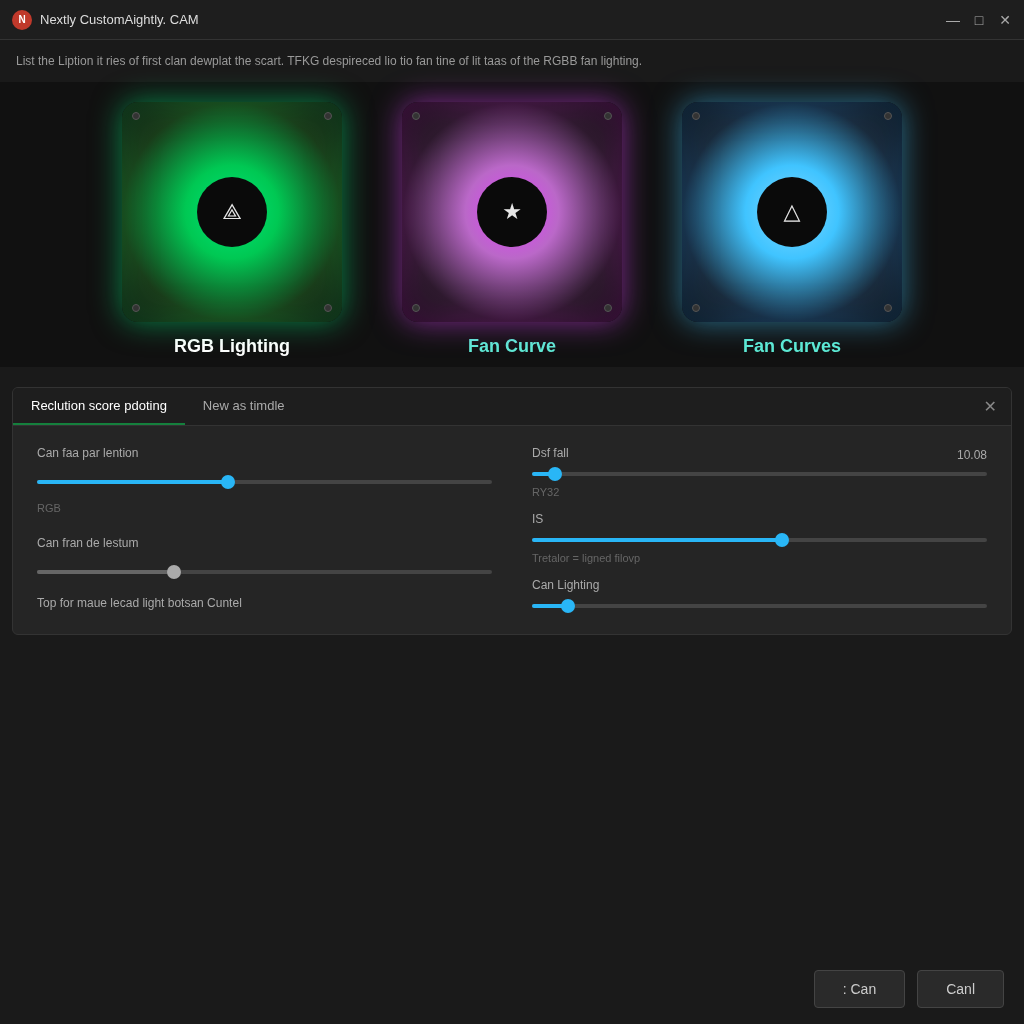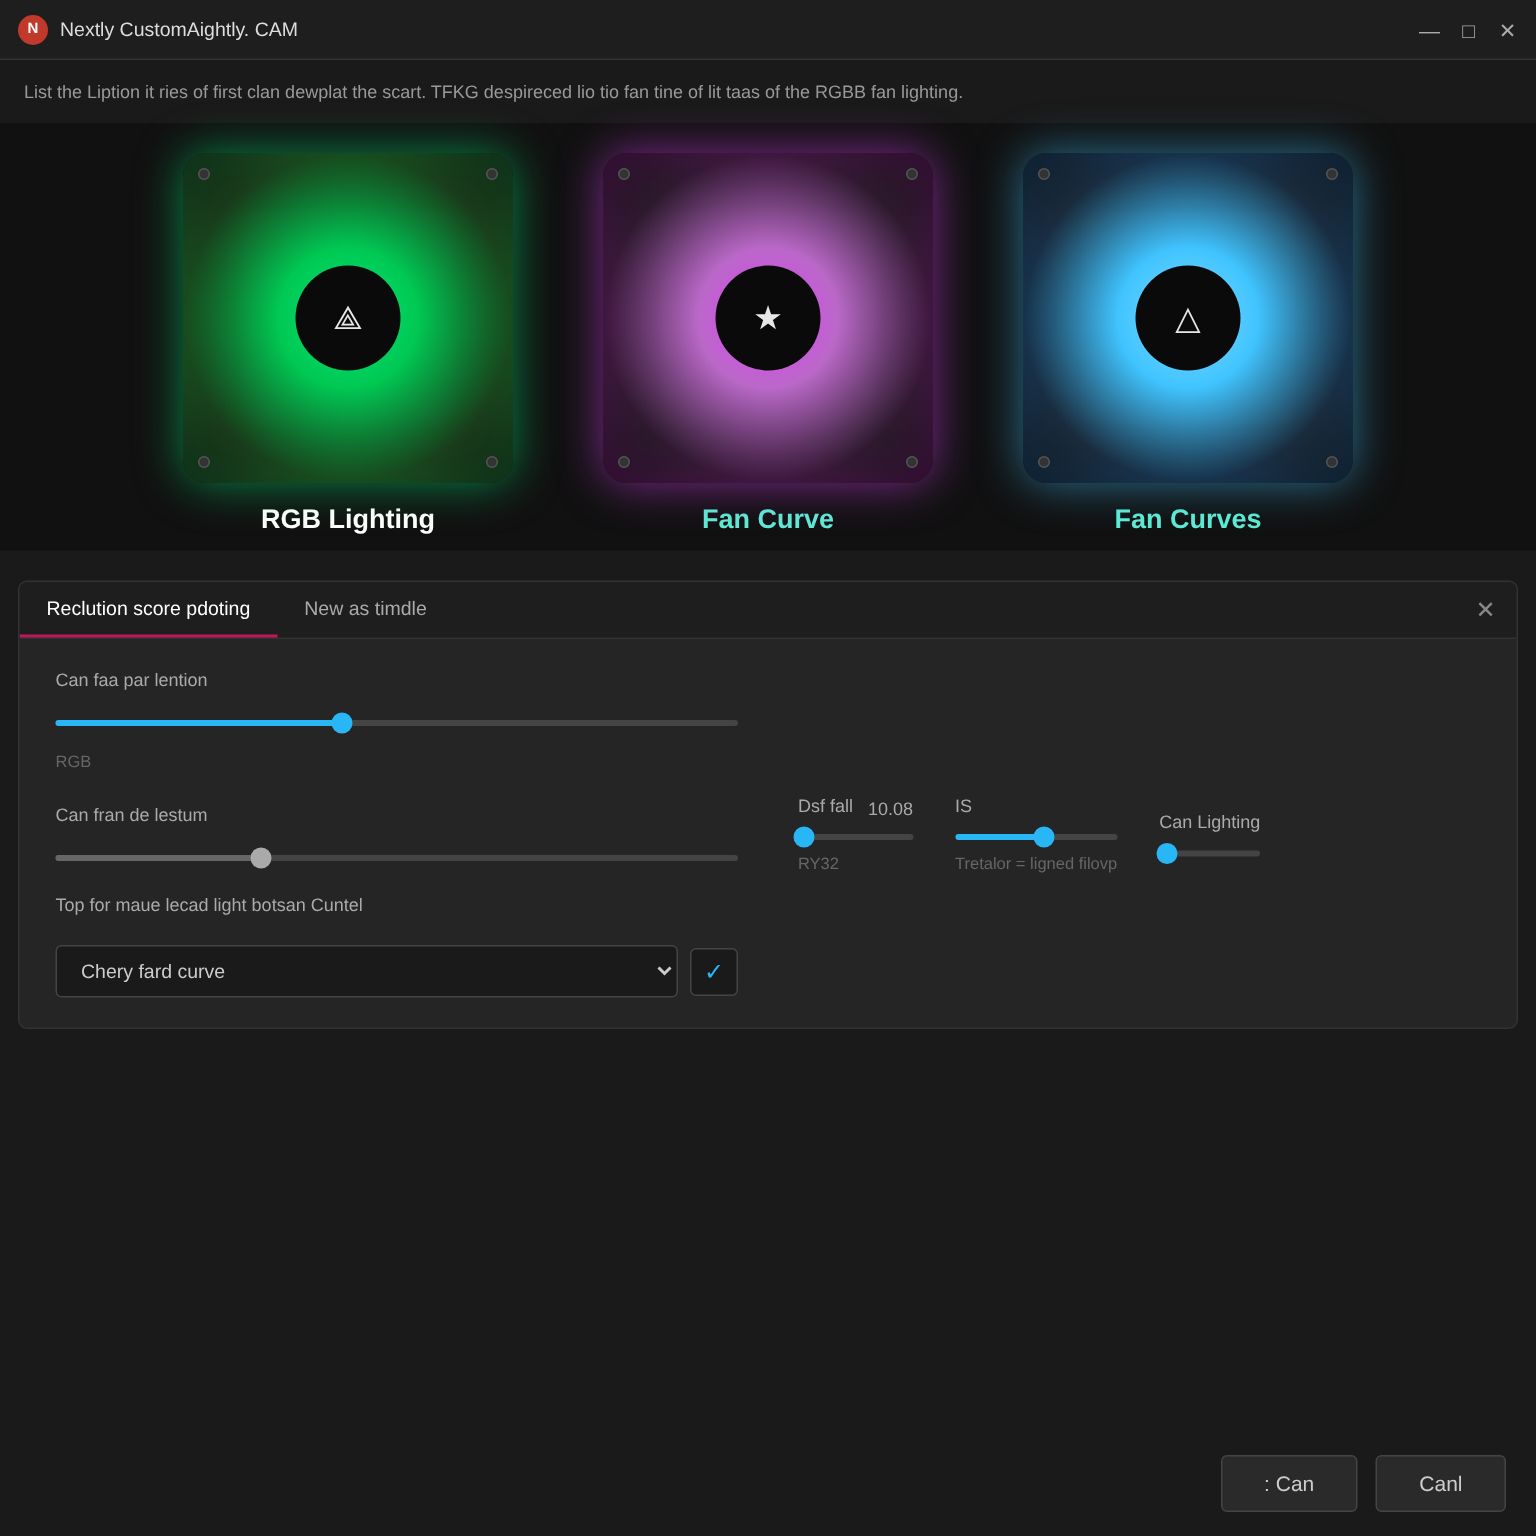--- a/index.html
+++ b/index.html
@@ -147,21 +147,21 @@
     }
     .panel-tab {
       padding: 10px 18px;
       font-size: 13px;
       cursor: pointer;
       color: #aaa;
       border-bottom: 2px solid transparent;
     }
     .panel-tab.active {
       color: #fff;
-      border-bottom: 2px solid #be185d;
+      border-bottom: 2px solid #15803d;
     }
     .panel-tab-close {
       margin-left: auto;
       padding: 8px 14px;
       cursor: pointer;
       color: #888;
       font-size: 16px;
     }
 
     .panel-body {
@@ -391,31 +391,25 @@
         <div class="slider-container">
           <div class="slider-track">
             <div class="slider-fill-gray" style="width:30%"></div>
             <div class="slider-thumb" style="left:30%;background:#aaa;"></div>
           </div>
         </div>
       </div>
 
       <div class="control-group">
         <span class="control-label">Top for maue lecad light botsan Cuntel</span>
-        <div class="dropdown-row">
-          <select class="dropdown-select">
-            <option>Chery fard curve</option>
-          </select>
-          <div class="dropdown-check">✓</div>
-        </div>
       </div>
 
     </div>
 
-    <div style="display:flex;flex-direction:row;gap:28px;align-items:center;">
+    <div style="display:flex;flex-direction:column;gap:14px;">
 
       <div class="control-group right-control">
         <div style="display:flex;justify-content:space-between;align-items:center;">
           <span class="control-label">Dsf fall</span>
           <span class="slider-value">10.08</span>
         </div>
         <div class="slider-container">
           <div class="slider-track">
             <div class="slider-fill-blue" style="width:5%"></div>
             <div class="slider-thumb" style="left:5%"></div>

